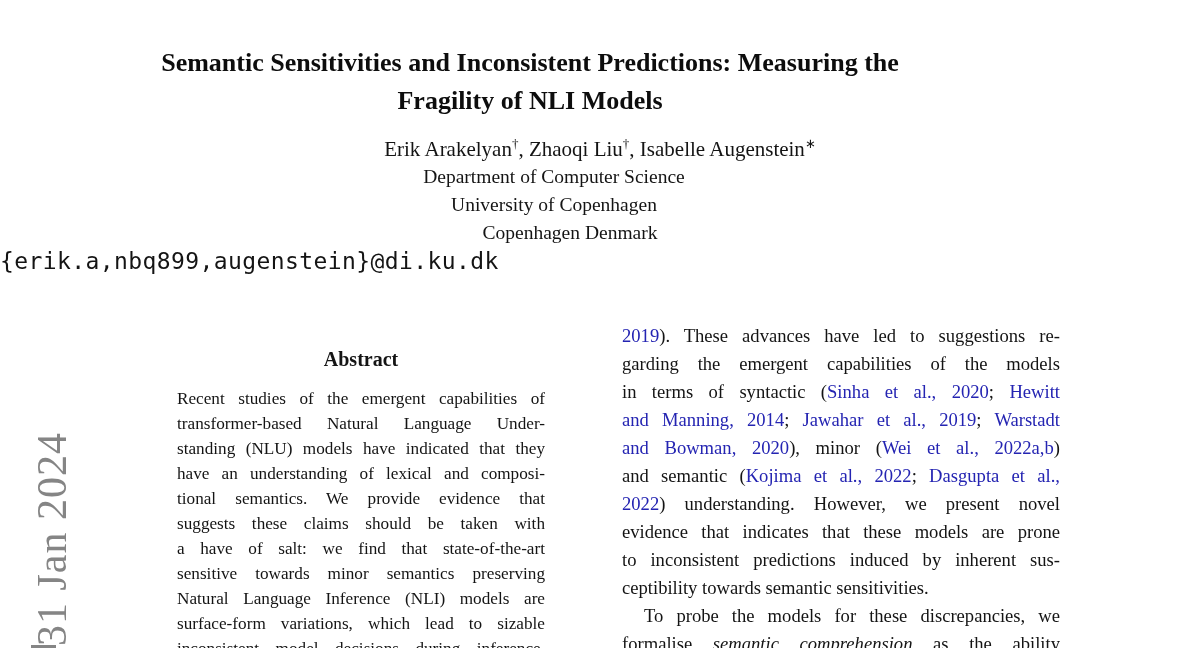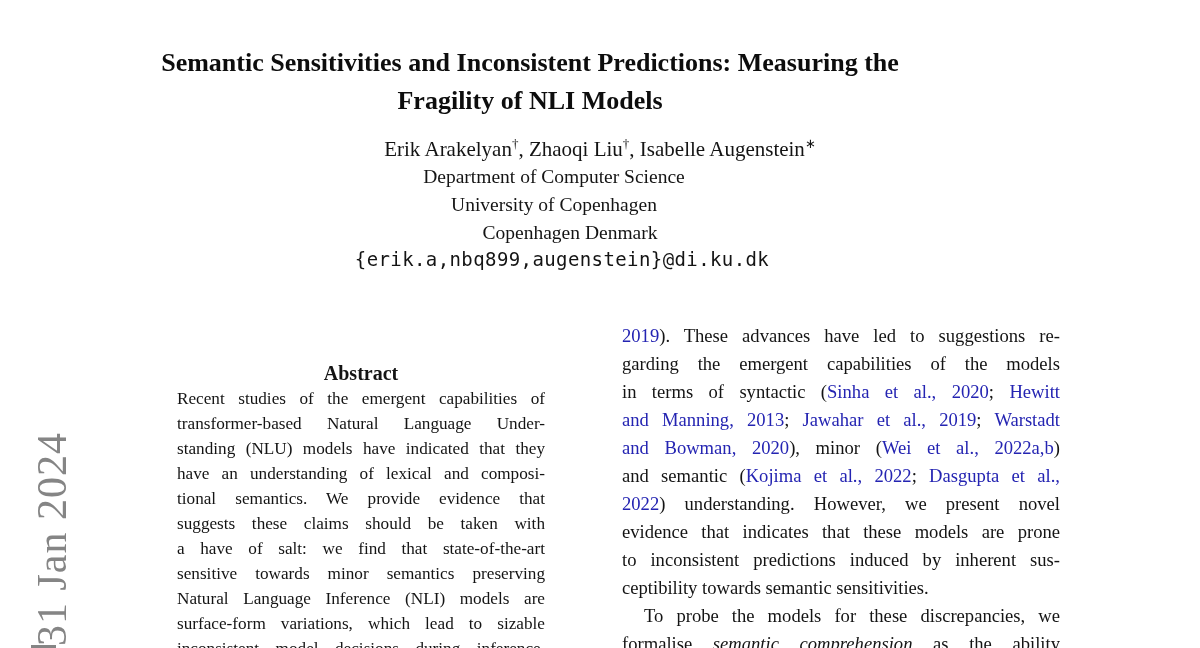--- a/index.html
+++ b/index.html
@@ -30,27 +30,27 @@
     color: #0d0d0d;
   }
   .authors {
     position: absolute; top: 129px; left: 0; width: 1200px;
     text-align: center; font-weight: normal; font-size: 21px; margin-top: 8px;
   }
   .authors sup { font-size: 13px; line-height: 0; }
   .affil { position: absolute; left: 0; width: 1108px; text-align: center; font-size: 19.5px; }
   .affil1 { top: 166px; } .affil2 { top: 194px; } .affil3 { top: 222px; padding-left: 16px; }
   .email {
-    position: absolute; top: 248px; left: 0; width: 1124px; text-align: center;
-    font-family: "DejaVu Sans Mono", monospace; font-size: 19px; letter-spacing: .4px;
+    position: absolute; top: 248px; left: 0; width: 1124px; 
+    font-family: "DejaVu Sans Mono", monospace; font-size: 23px; letter-spacing: .4px;
   }
 
   
   .abs-head {
-    position: absolute; top: 362px; left: 177px; width: 368px;
+    position: absolute; top: 348px; left: 177px; width: 368px;
     text-align: center; font-weight: bold; font-size: 20px;
   }
   .abs-body { position: absolute; top: 386px; left: 177px; width: 368px; font-size: 17.2px; }
   .abs-body .ln { height: 25px; line-height: 25px; overflow: hidden;
     text-align: justify; text-align-last: justify; }
 
   
   .intro { position: absolute; top: 322px; left: 622px; width: 438px; font-size: 18.6px; }
   .intro .ln { height: 28px; line-height: 28px; overflow: hidden;
     text-align: justify; text-align-last: justify; }
@@ -93,21 +93,21 @@
     <div class="ln">sensitive towards minor semantics preserving</div>
     <div class="ln">Natural Language Inference (NLI) models are</div>
     <div class="ln">surface-form variations, which lead to sizable</div>
     <div class="ln">inconsistent model decisions during inference.</div>
   </div>
 
   <div class="intro">
     <div class="ln"><span class="cite">2019</span><span>). These advances have led to suggestions re-</span></div>
     <div class="ln"><span>garding the emergent capabilities of the models</span></div>
     <div class="ln"><span>in terms of syntactic (</span><span class="cite">Sinha et al., 2020</span><span>; </span><span class="cite">Hewitt</span></div>
-    <div class="ln"><span class="cite">and Manning, 2013</span><span>; </span><span class="cite">Jawahar et al., 2019</span><span>; </span><span class="cite">Warstadt</span></div>
+    <div class="ln"><span class="cite">and Manning, 2014</span><span>; </span><span class="cite">Jawahar et al., 2019</span><span>; </span><span class="cite">Warstadt</span></div>
     <div class="ln"><span class="cite">and Bowman, 2020</span><span>), minor (</span><span class="cite">Wei et al., 2022a,b</span><span>)</span></div>
     <div class="ln"><span>and semantic (</span><span class="cite">Kojima et al., 2022</span><span>; </span><span class="cite">Dasgupta et al.,</span></div>
     <div class="ln"><span class="cite">2022</span><span>) understanding. However, we present novel</span></div>
     <div class="ln"><span>evidence that indicates that these models are prone</span></div>
     <div class="ln"><span>to inconsistent predictions induced by inherent sus-</span></div>
     <div class="ln end"><span>ceptibility towards semantic sensitivities.</span></div>
     <div class="ln indent"><span>To probe the models for these discrepancies, we</span></div>
     <div class="ln"><span>formalise </span><span class="it">semantic comprehension</span><span> as the ability</span></div>
   </div>
 

